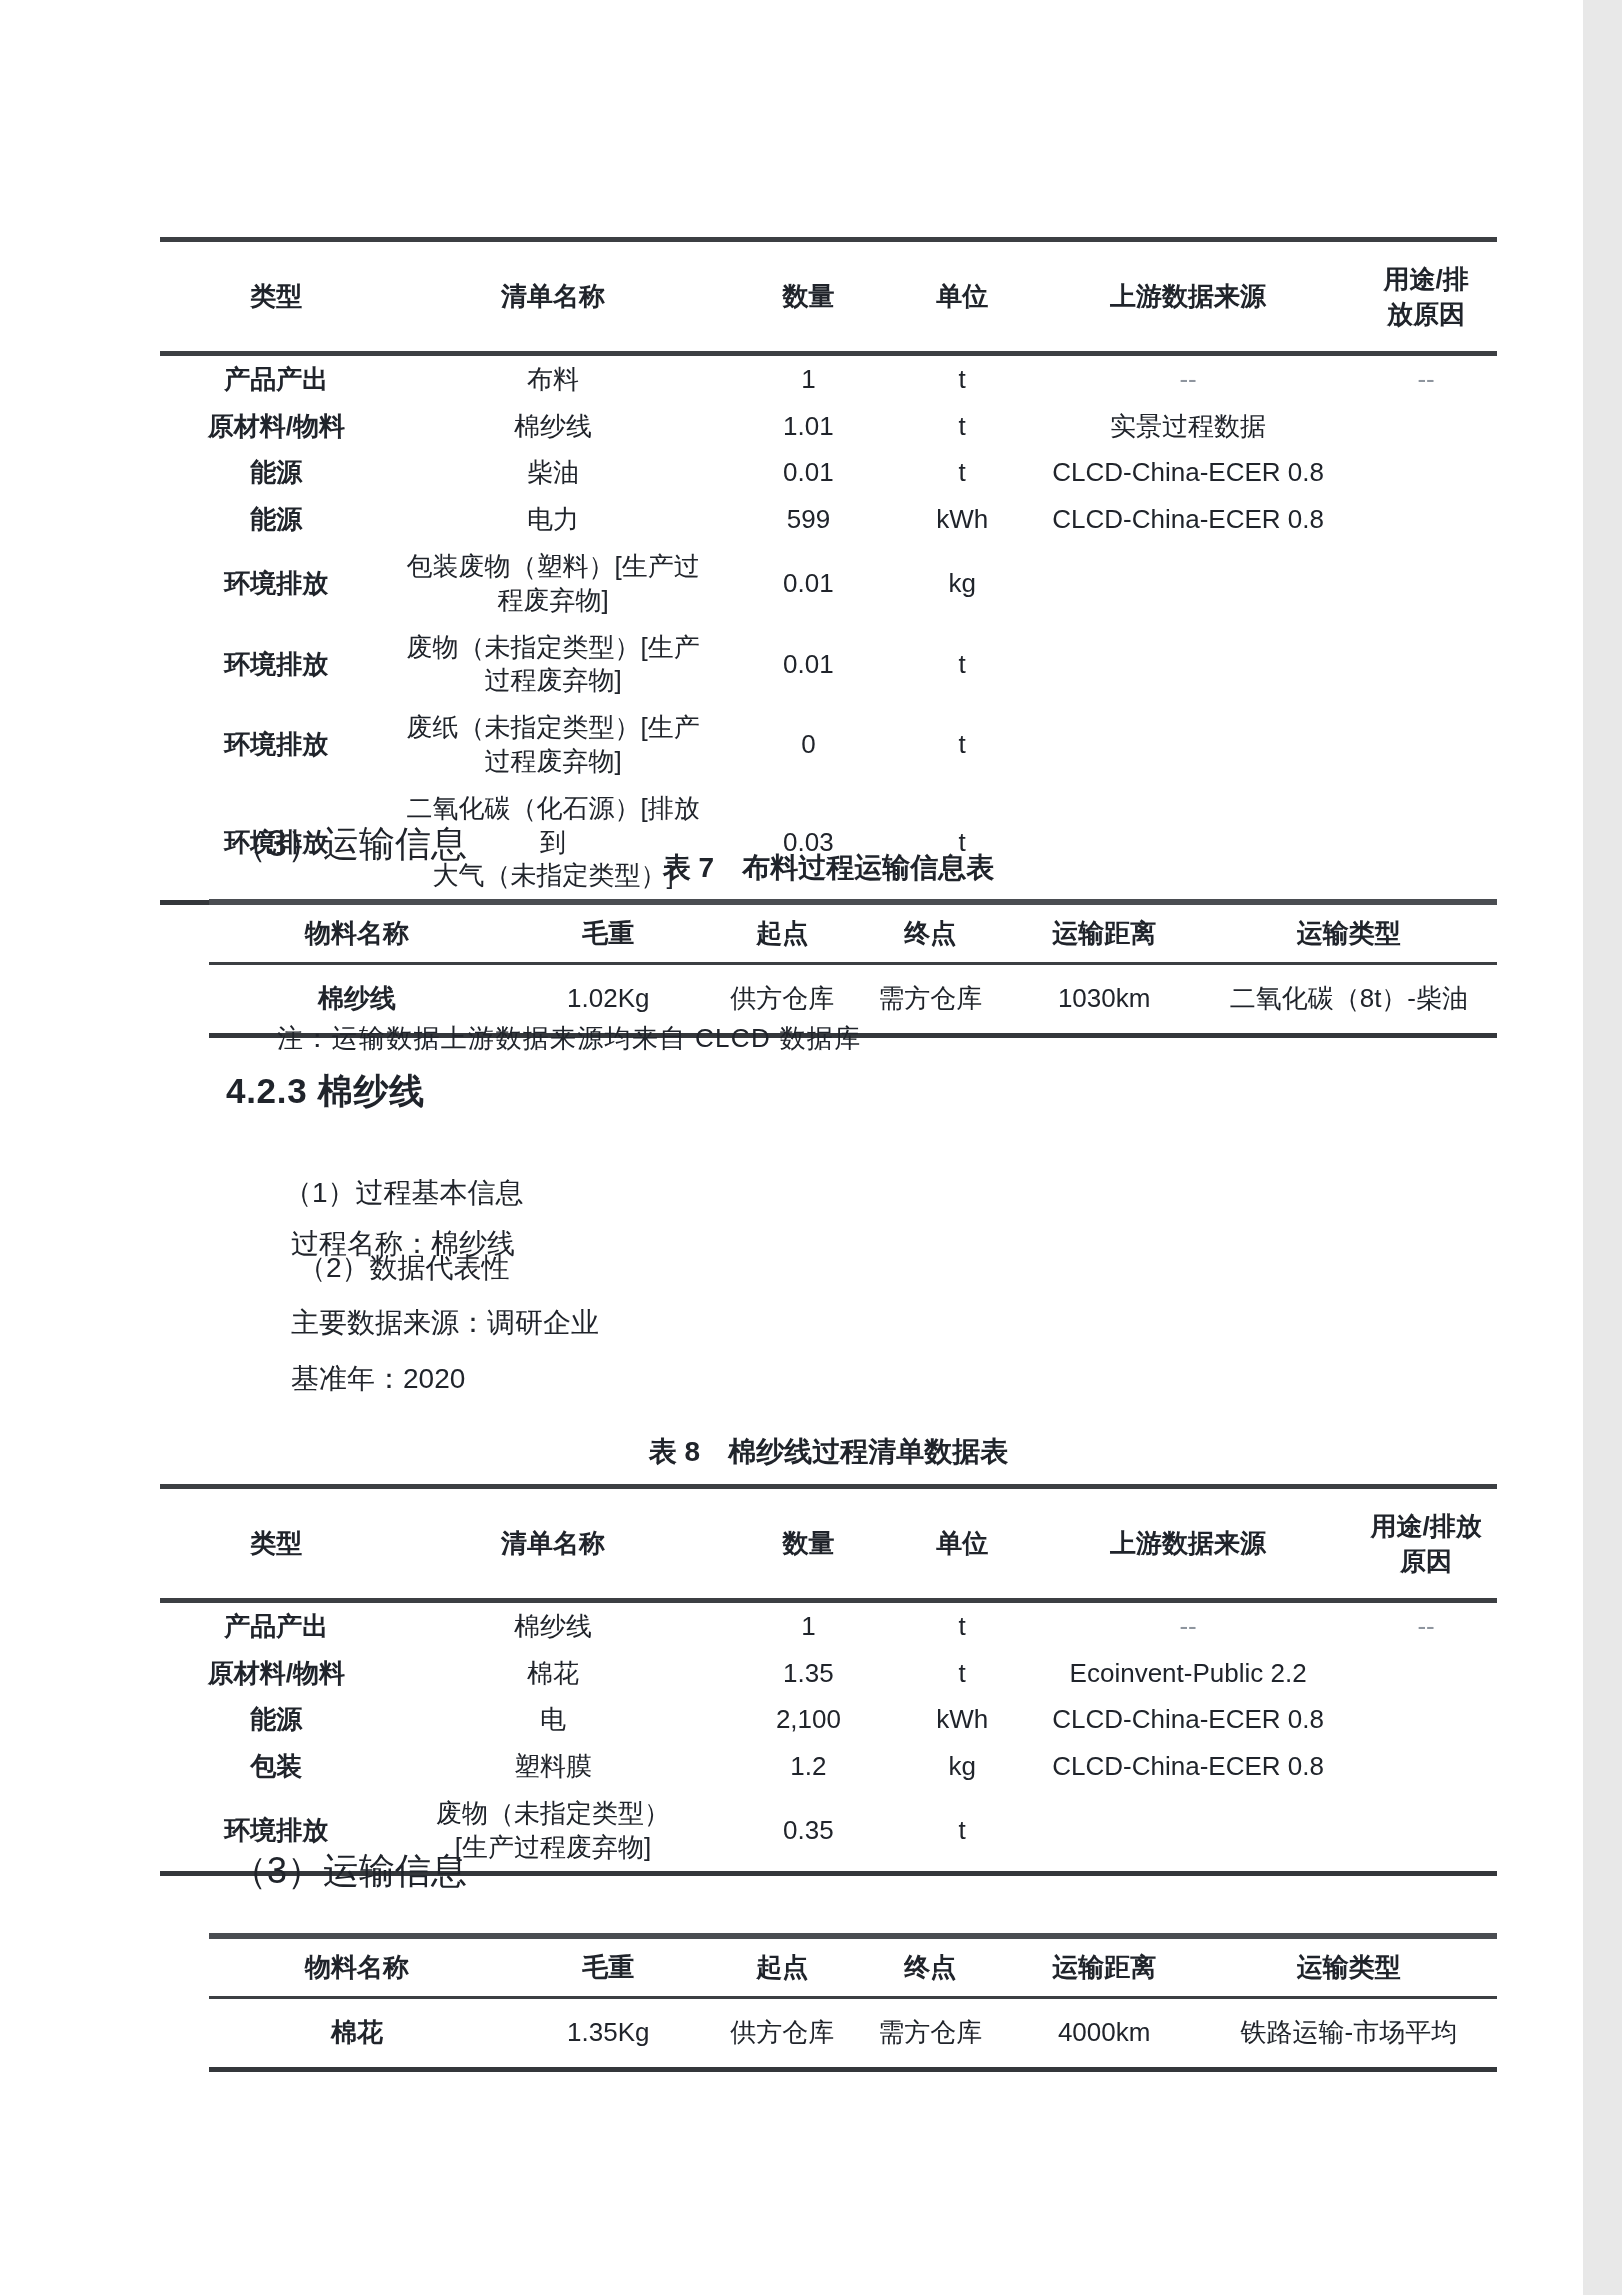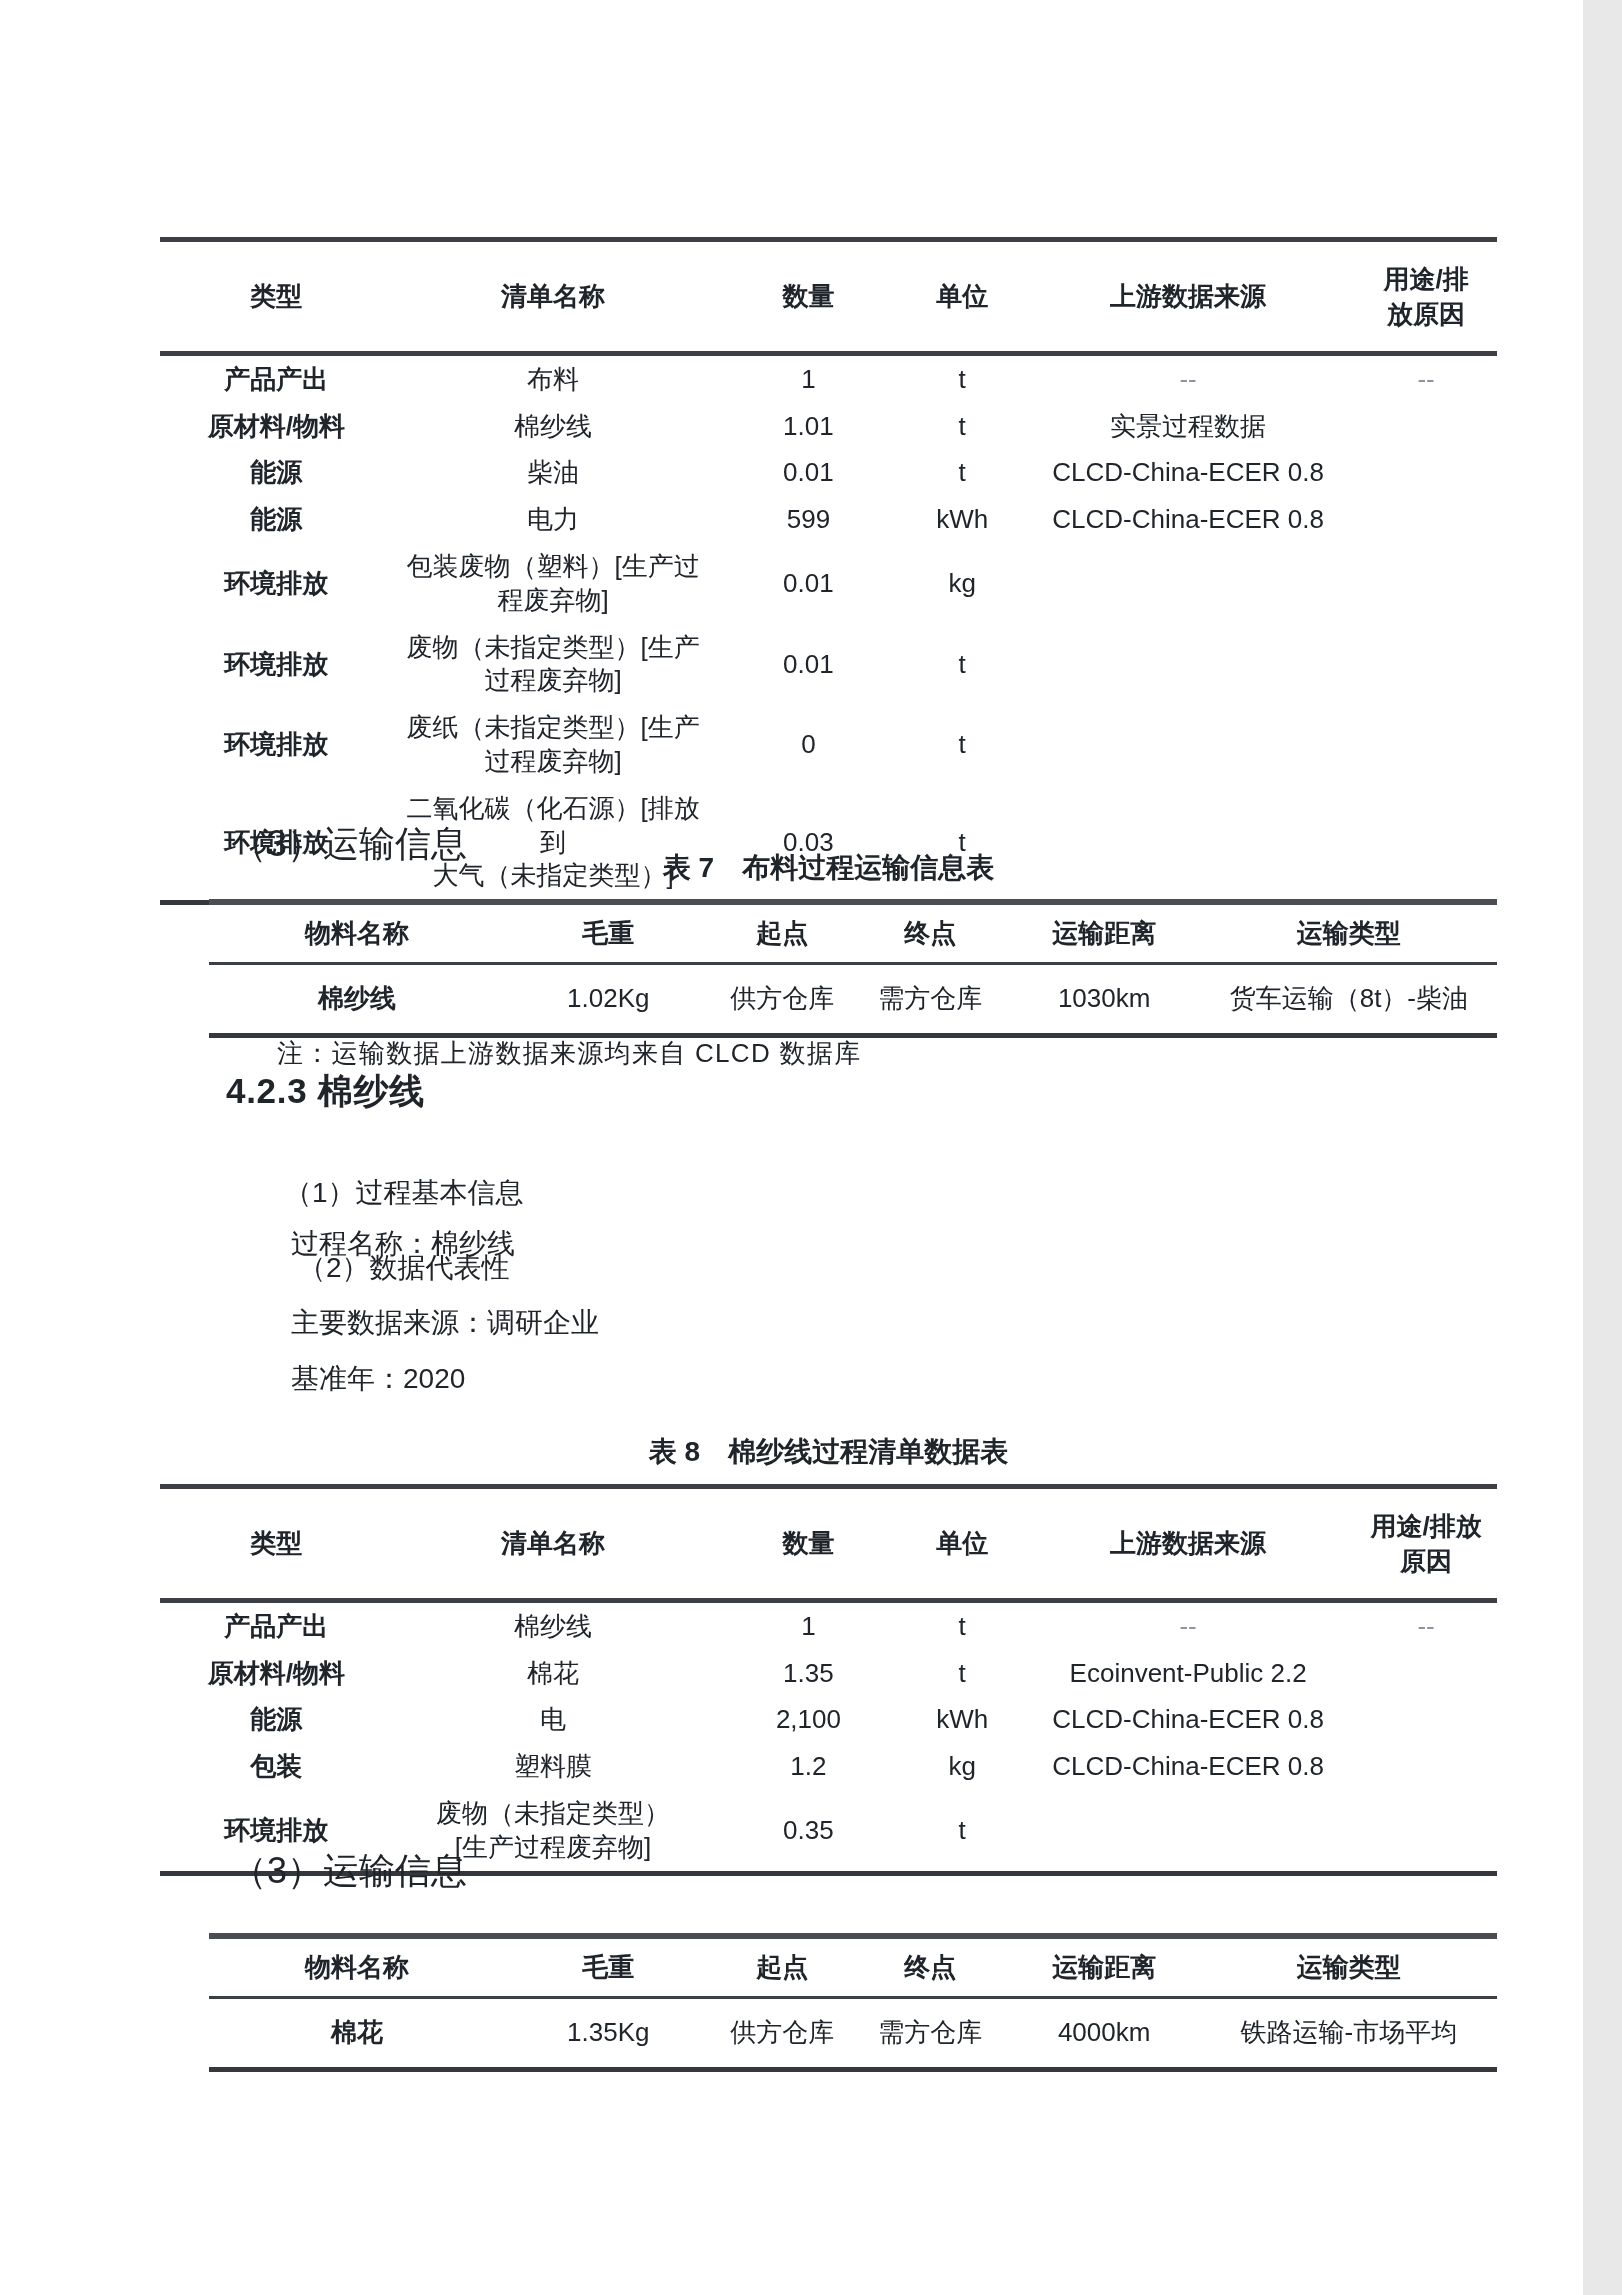--- a/index.html
+++ b/index.html
@@ -169,26 +169,26 @@
       </tr>
     </thead>
     <tbody>
 
     <tr>
           <td class="c-mat">棉纱线</td>
           <td>1.02Kg</td>
           <td>供方仓库</td>
           <td>需方仓库</td>
           <td>1030km</td>
-          <td>货车运输（8t）-柴油</td>
+          <td>二氧化碳（8t）-柴油</td>
         </tr>
       </tbody>
   </table>
 
-  <div class="abs note" style="left:277px;top:1021px;margin-top:15px;">注：运输数据上游数据来源均来自 CLCD 数据库</div>
+  <div class="abs note" style="left:277px;top:1021px;">注：运输数据上游数据来源均来自 CLCD 数据库</div>
 
   <div class="abs heading" style="left:226px;top:1068px;">4.2.3 棉纱线</div>
 
   <div class="abs para" style="left:284px;top:1137px;margin-top:37px;">（1）过程基本信息</div>
   <div class="abs para" style="left:291px;top:1193px;margin-top:32px;">过程名称：棉纱线</div>
   <div class="abs para" style="left:298px;top:1249px;">（2）数据代表性</div>
   <div class="abs para" style="left:291px;top:1304px;">主要数据来源：调研企业</div>
   <div class="abs para" style="left:291px;top:1360px;">基准年：2020</div>
 
   <div class="abs caption" style="left:160px;top:1433px;">表 8　棉纱线过程清单数据表</div>

